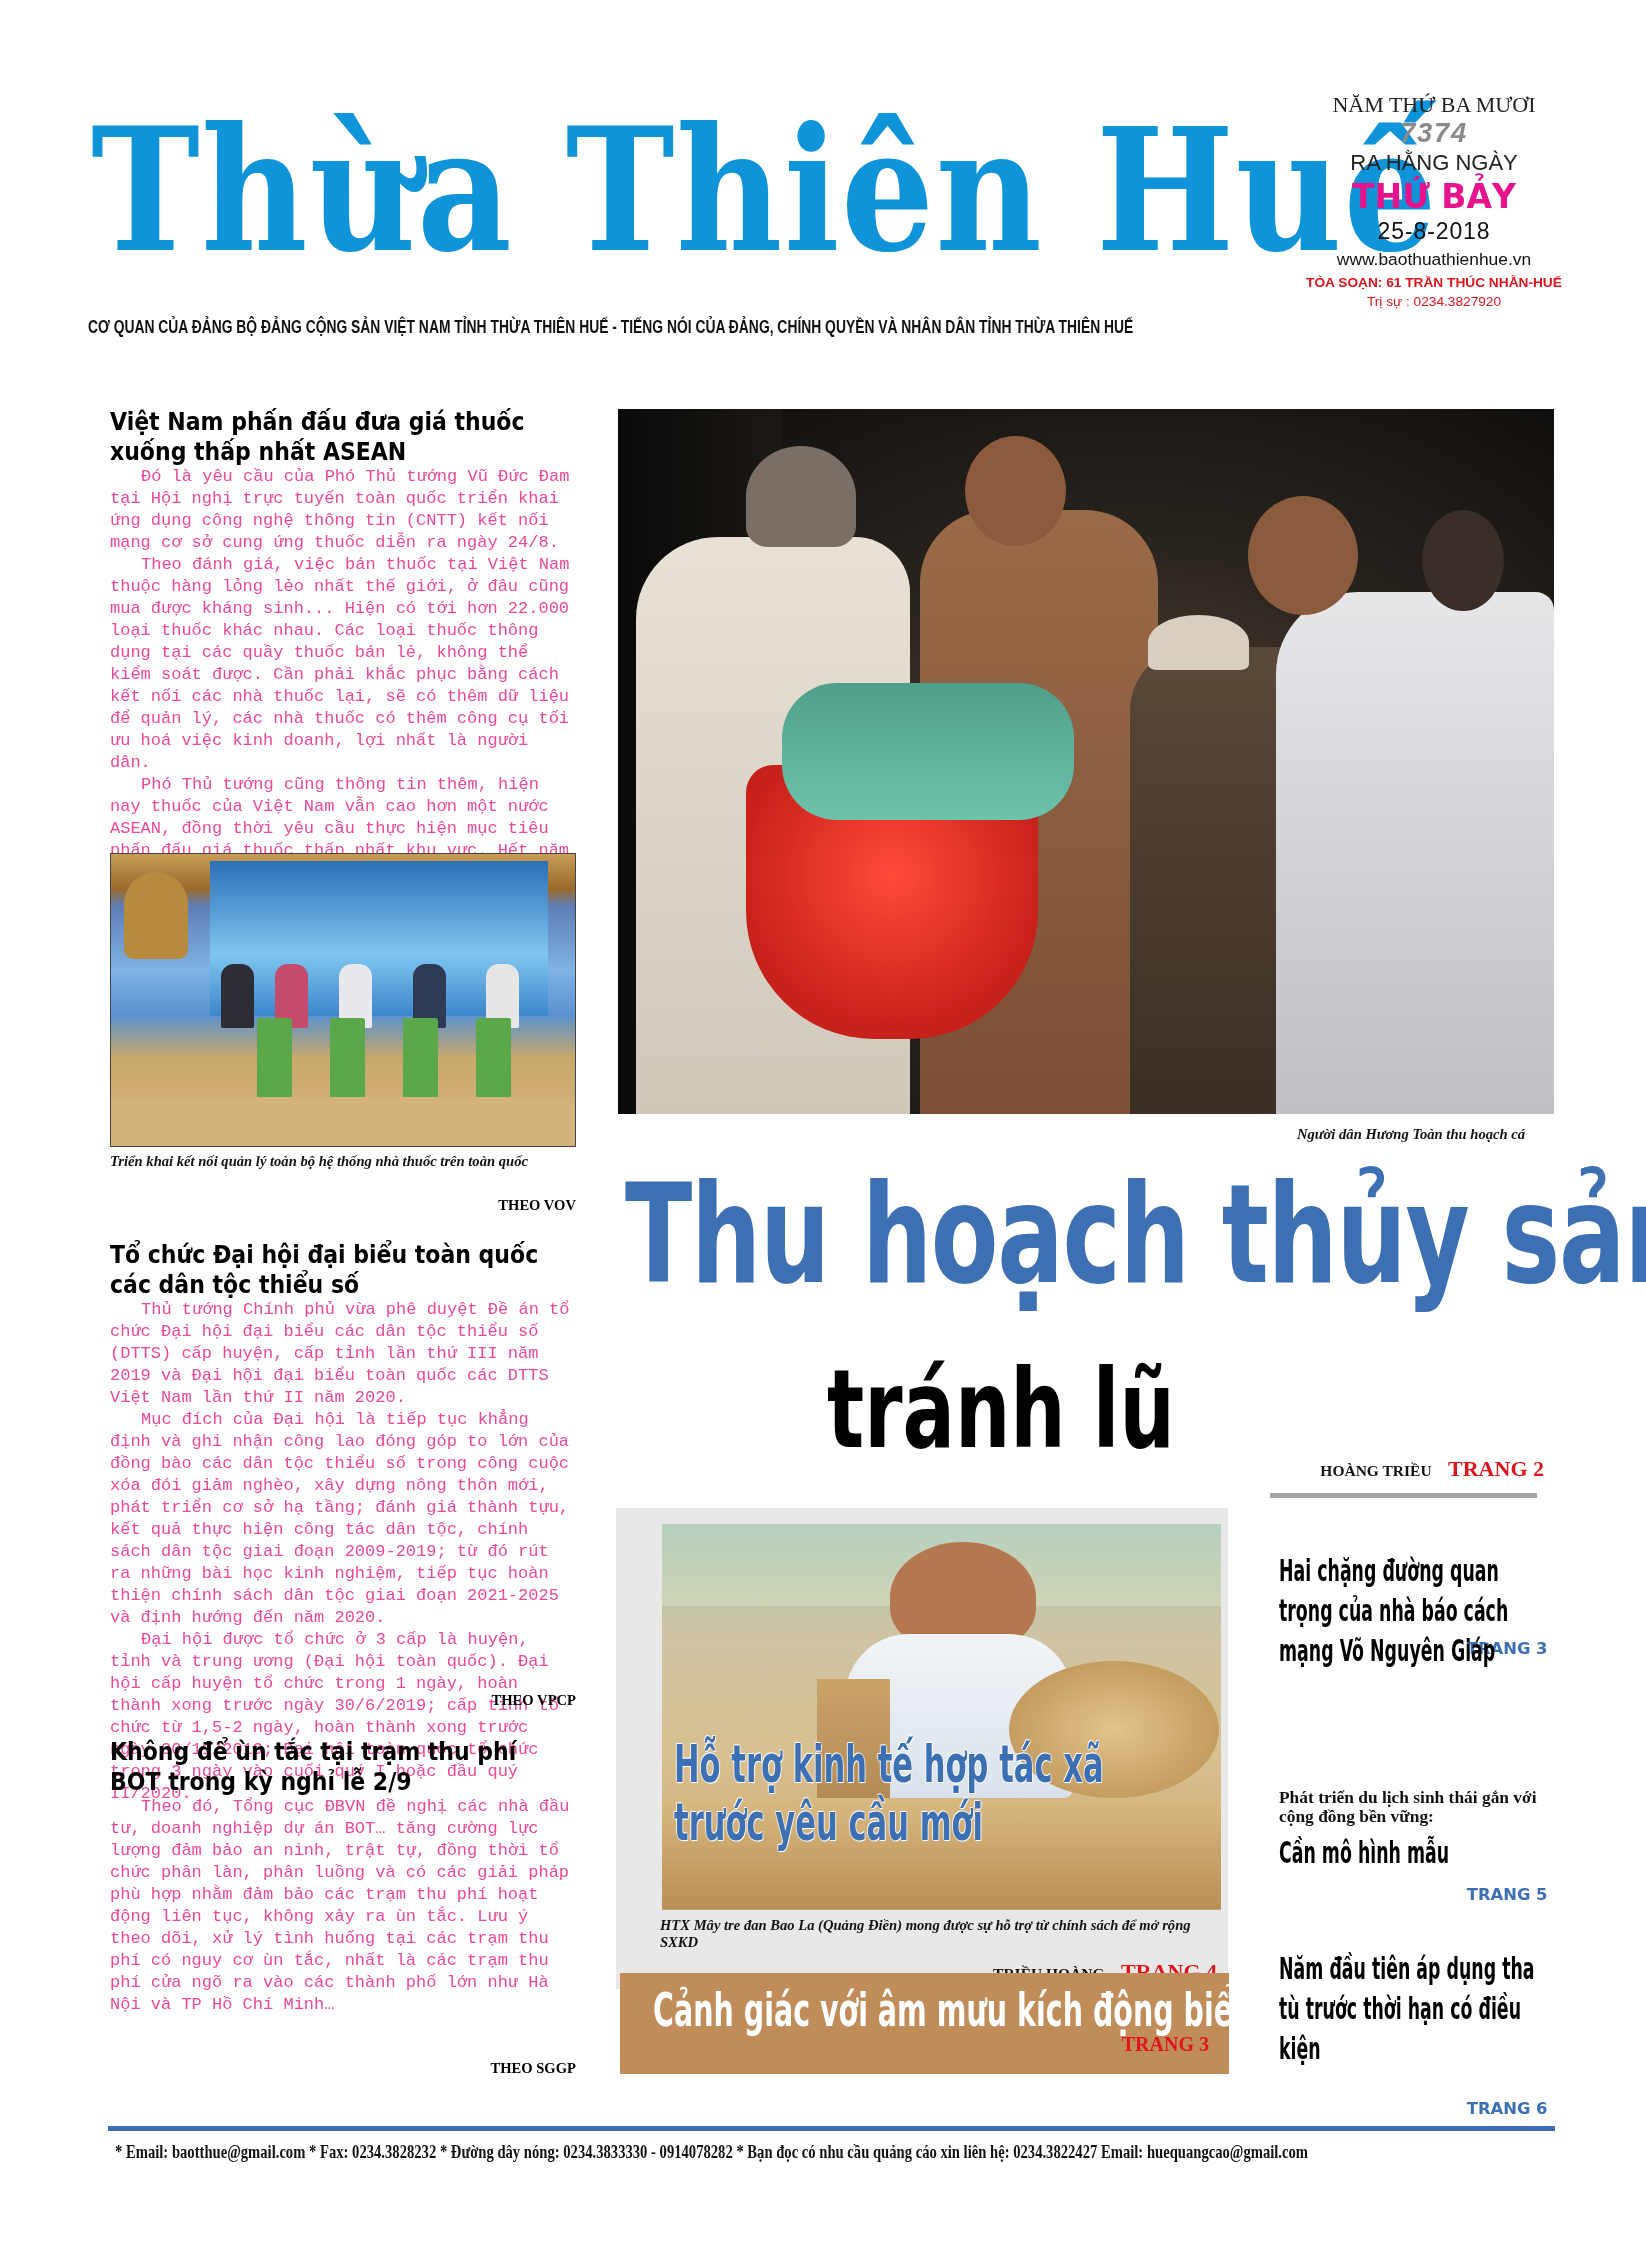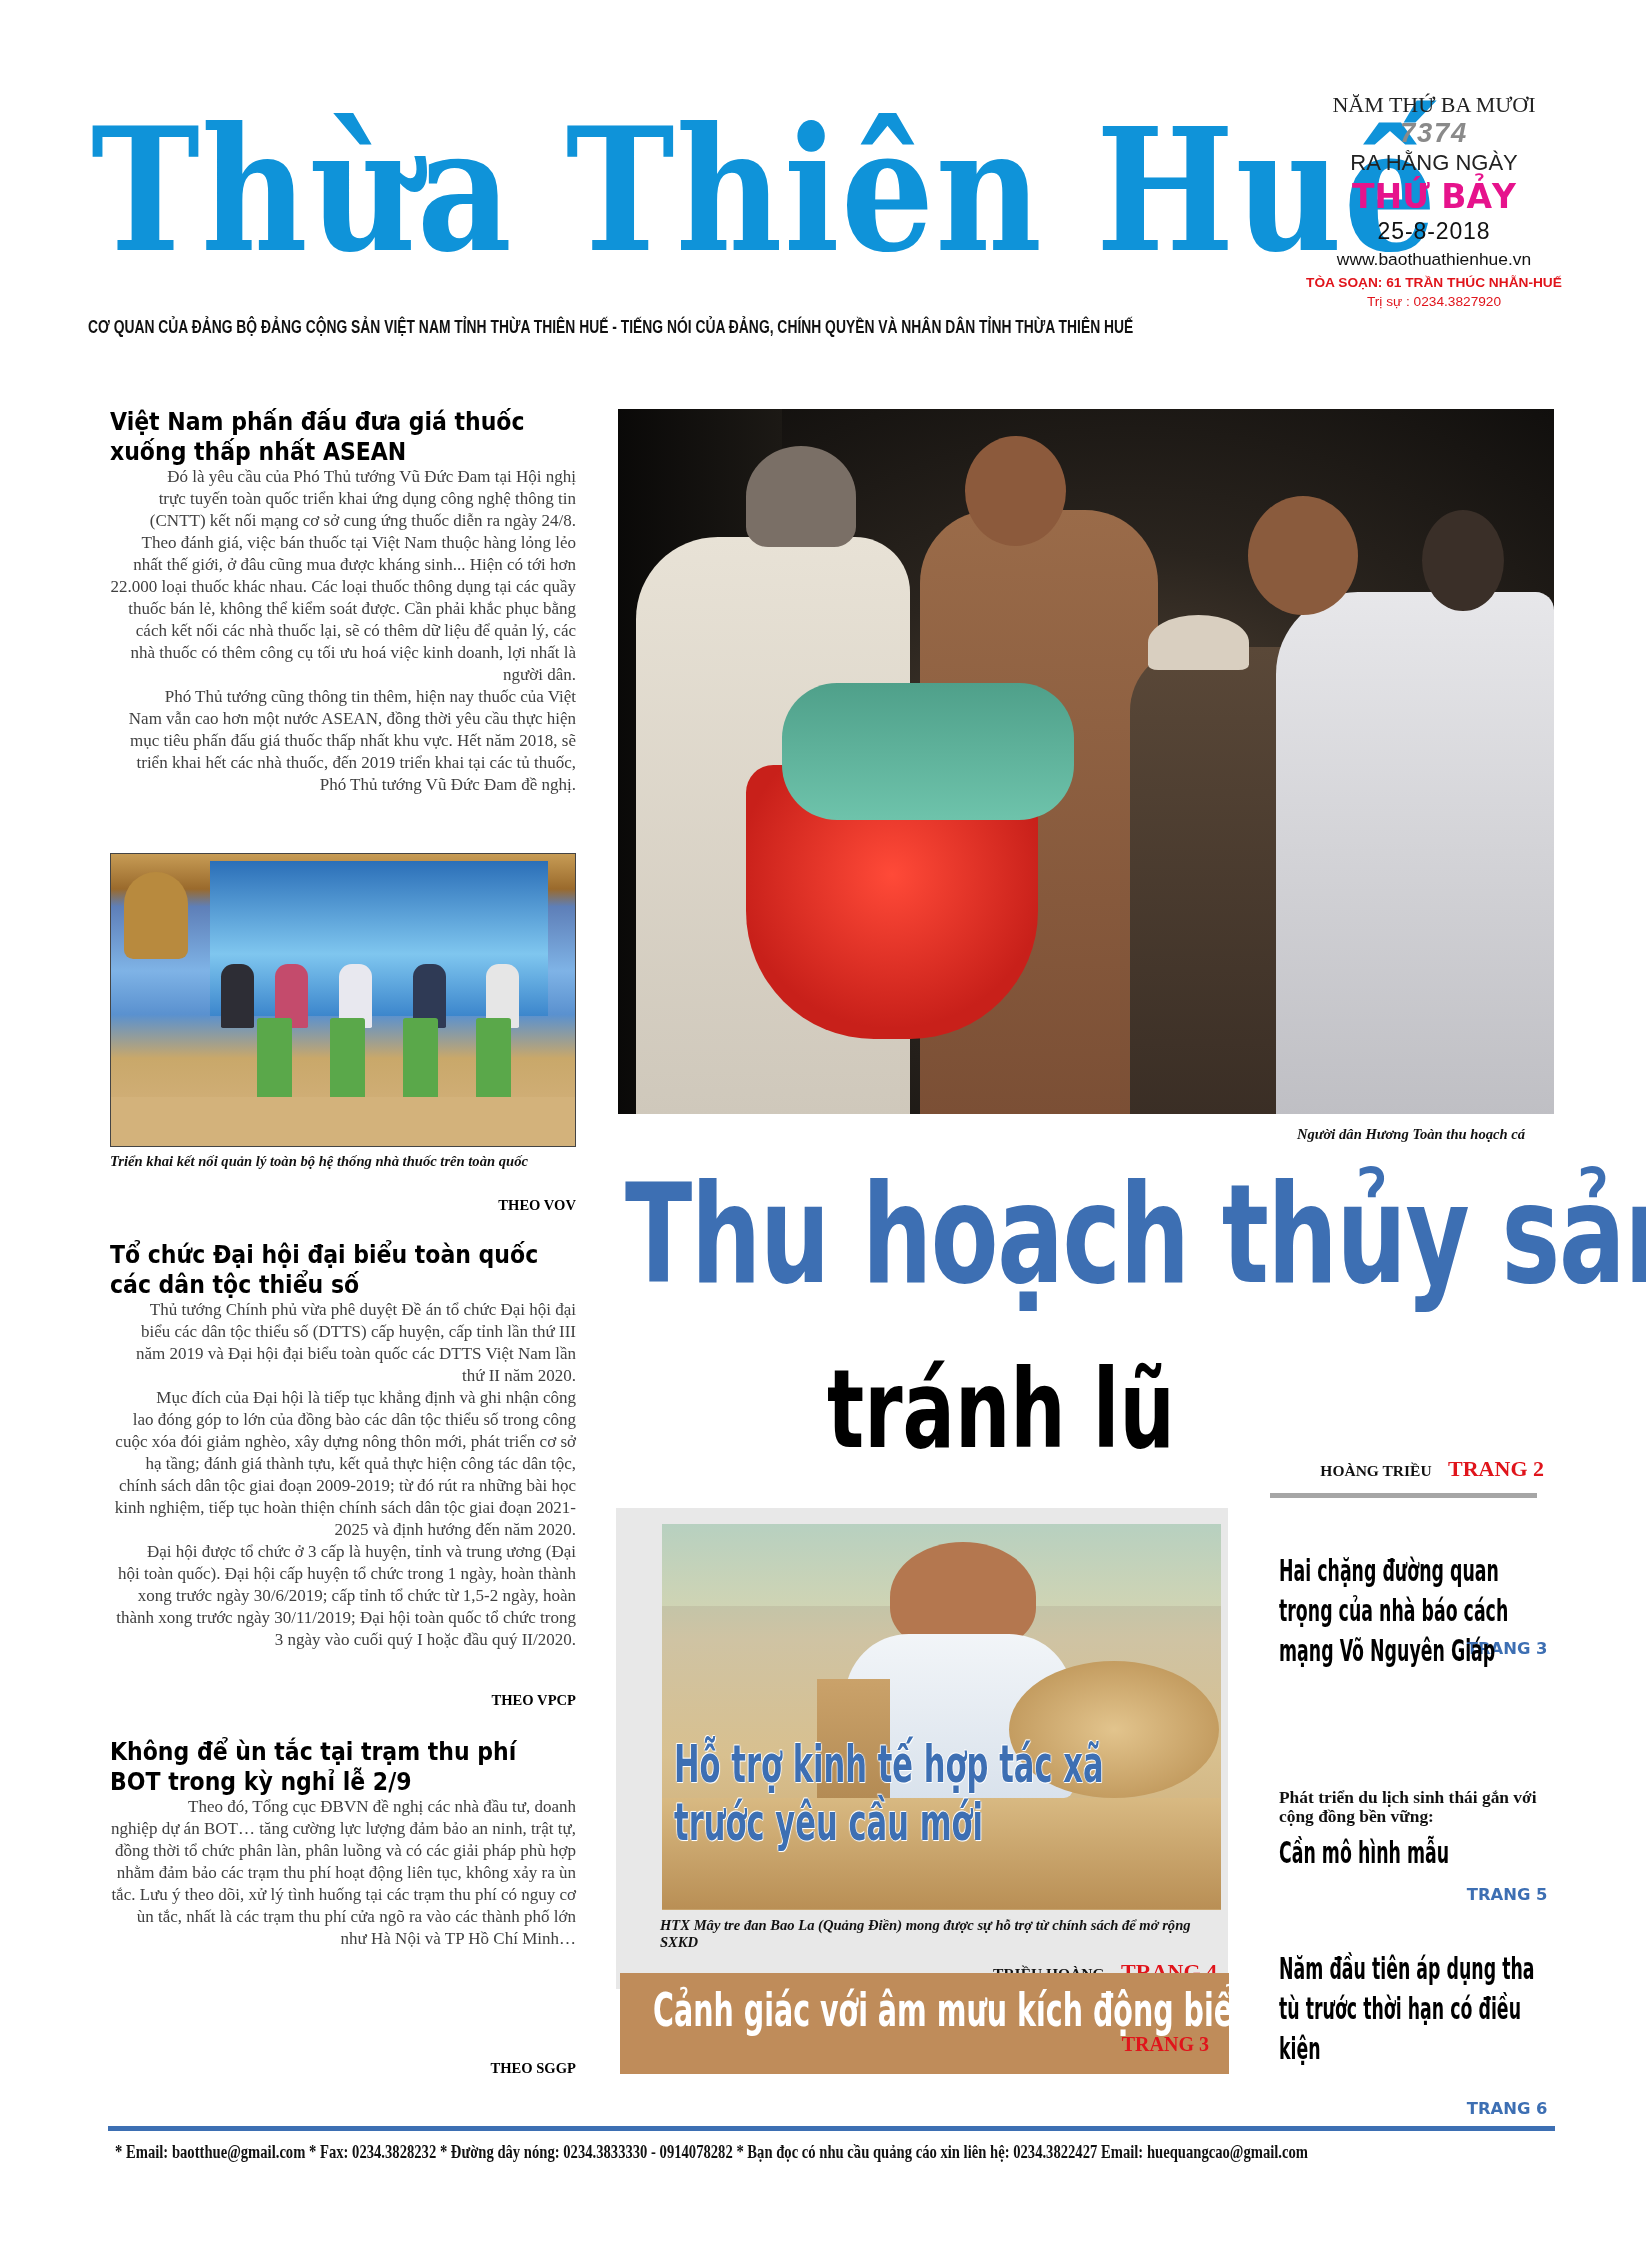--- a/index.html
+++ b/index.html
@@ -30,21 +30,21 @@
   .issue-web { font-family: "Liberation Sans", sans-serif; font-weight: normal; font-size: 17.4px; color: #111; line-height: 25.6px; }
   .issue-addr { font-family: "Liberation Sans", sans-serif; font-weight: bold; font-size: 13.7px; color: #e0141b; line-height: 20px; white-space: nowrap; }
   .issue-phone { font-family: "Liberation Sans", sans-serif; font-size: 13.7px; color: #e0141b; line-height: 18.3px; }
 
   
   .art { left: 110px; width: 466px; }
   .art-title {
     font-family: "DejaVu Sans", sans-serif; font-weight: bold; font-size: 25.6px; line-height: 30px;
     color: #000; transform: scaleX(0.86); transform-origin: left top; width: 539px;
   }
-  .art-body { font-family: Liberation Serif, serif; font-size: 17px; line-height: 22px; color: #404040; text-align: right; }
+  .art-body { font-family: Liberation Mono, monospace; font-size: 17px; line-height: 22px; color: #ec4899; text-align: left; }
   .art-body p { text-indent: 31px; }
   .art-source { font-family: "Liberation Serif", serif; font-weight: bold; font-size: 14.6px; text-align: right; color: #000; }
 
   .photo-meeting {
     left: 110px; top: 853px; width: 466px; height: 294px;
     background: linear-gradient(180deg, #c79c55 0%, #9a6a2c 12%, #5e7fb8 18%, #7fb3e6 40%, #5a91cf 55%, #c9a86a 70%, #d7b483 100%);
     border: 0.9px solid #444;
     overflow: hidden;
   }
   .photo-meeting .screen { position: absolute; left: 99px; top: 7.3px; width: 338px; height: 155px; background: linear-gradient(180deg,#2b6fb8,#7fc6ef 60%, #3c86cc); }

